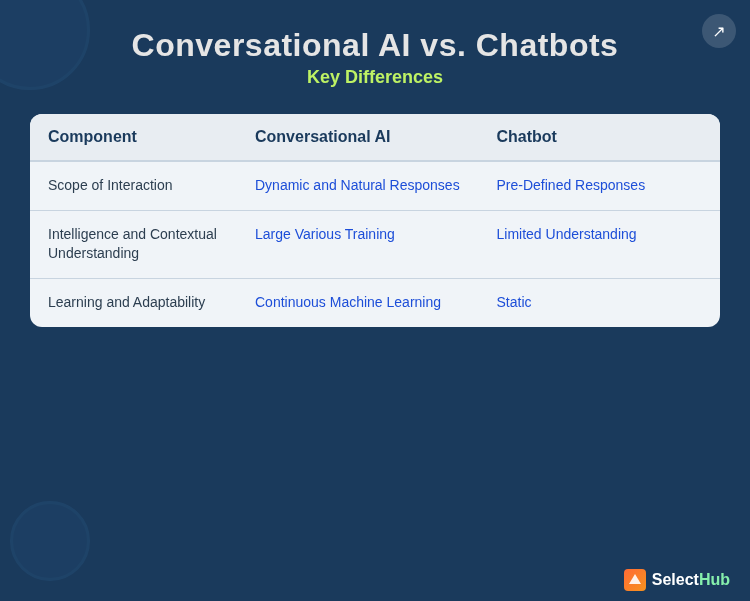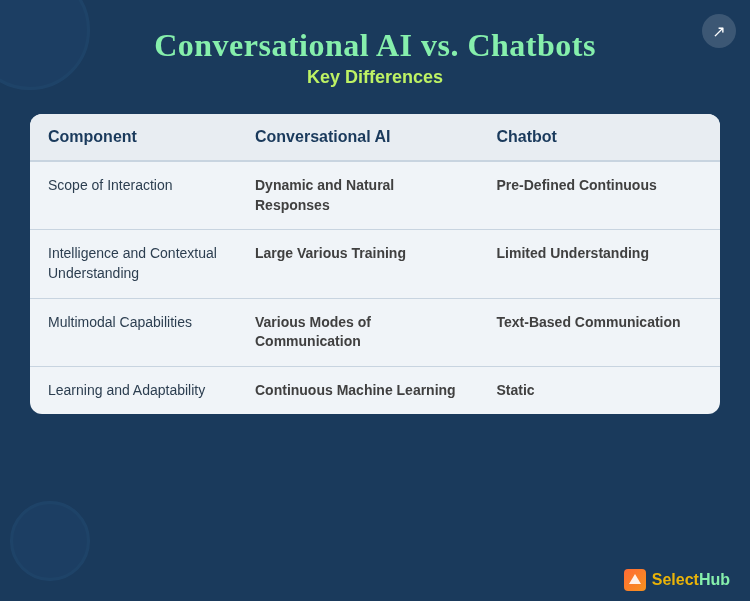--- a/index.html
+++ b/index.html
@@ -38,24 +38,23 @@
     }
 
     .header-section {
       text-align: center;
       padding: 28px 20px 16px;
     }
 
     .main-title {
       font-size: 32px;
       font-weight: 900;
-      color: #86efac;
+      color: #e5e5e5;
       letter-spacing: 0.5px;
       line-height: 1.1;
-      font-family: Liberation Serif, serif;
     }
 
     .sub-title {
       font-size: 18px;
       font-weight: 600;
       color: #bef264;
       margin-top: 4px;
     }
 
     .table-container {
@@ -101,24 +100,23 @@
       margin-top: 44px;
     }
 
     tbody tr:last-child {
       border-bottom: none;
     }
 
     tbody td {
       padding: 14px 18px;
       font-size: 14px;
-      color: #404040;
+      color: #1d4ed8;
       vertical-align: top;
       line-height: 1.4;
-      font-weight: bold;
     }
 
     tbody td:first-child {
       font-weight: 500;
       color: #2c3e50;
     }
 
     .share-btn {
       position: absolute;
       top: 14px;
@@ -159,21 +157,21 @@
       height: 14px;
     }
 
     .brand-name {
       font-size: 16px;
       font-weight: 700;
       color: white;
     }
 
     .brand-name span {
-      color: #eab308;
+      color: #ffffff;
     }
   </style>
 </head>
 <body>
 
 <div class="bg-decoration bg-circle-top-left"></div>
 <div class="bg-decoration bg-circle-bottom-left"></div>
 
 <div class="share-btn">
   <span>↗</span>
@@ -190,31 +188,26 @@
       <tr>
         <th>Component</th>
         <th>Conversational AI</th>
         <th>Chatbot</th>
       </tr>
     </thead>
     <tbody id="table-body">
     <tr>
           <td>Scope of Interaction</td>
           <td>Dynamic and Natural Responses</td>
-          <td>Pre-Defined Continuous</td>
+          <td>Pre-Defined Responses</td>
         </tr>
         <tr>
           <td>Intelligence and Contextual Understanding</td>
           <td>Large Various Training</td>
           <td>Limited Understanding</td>
-        </tr>
-        <tr>
-          <td>Multimodal Capabilities</td>
-          <td>Various Modes of Communication</td>
-          <td>Text-Based Communication</td>
         </tr>
         <tr>
           <td>Learning and Adaptability</td>
           <td>Continuous Machine Learning</td>
           <td>Static</td>
         </tr>
       </tbody>
   </table>
 </div>
 

